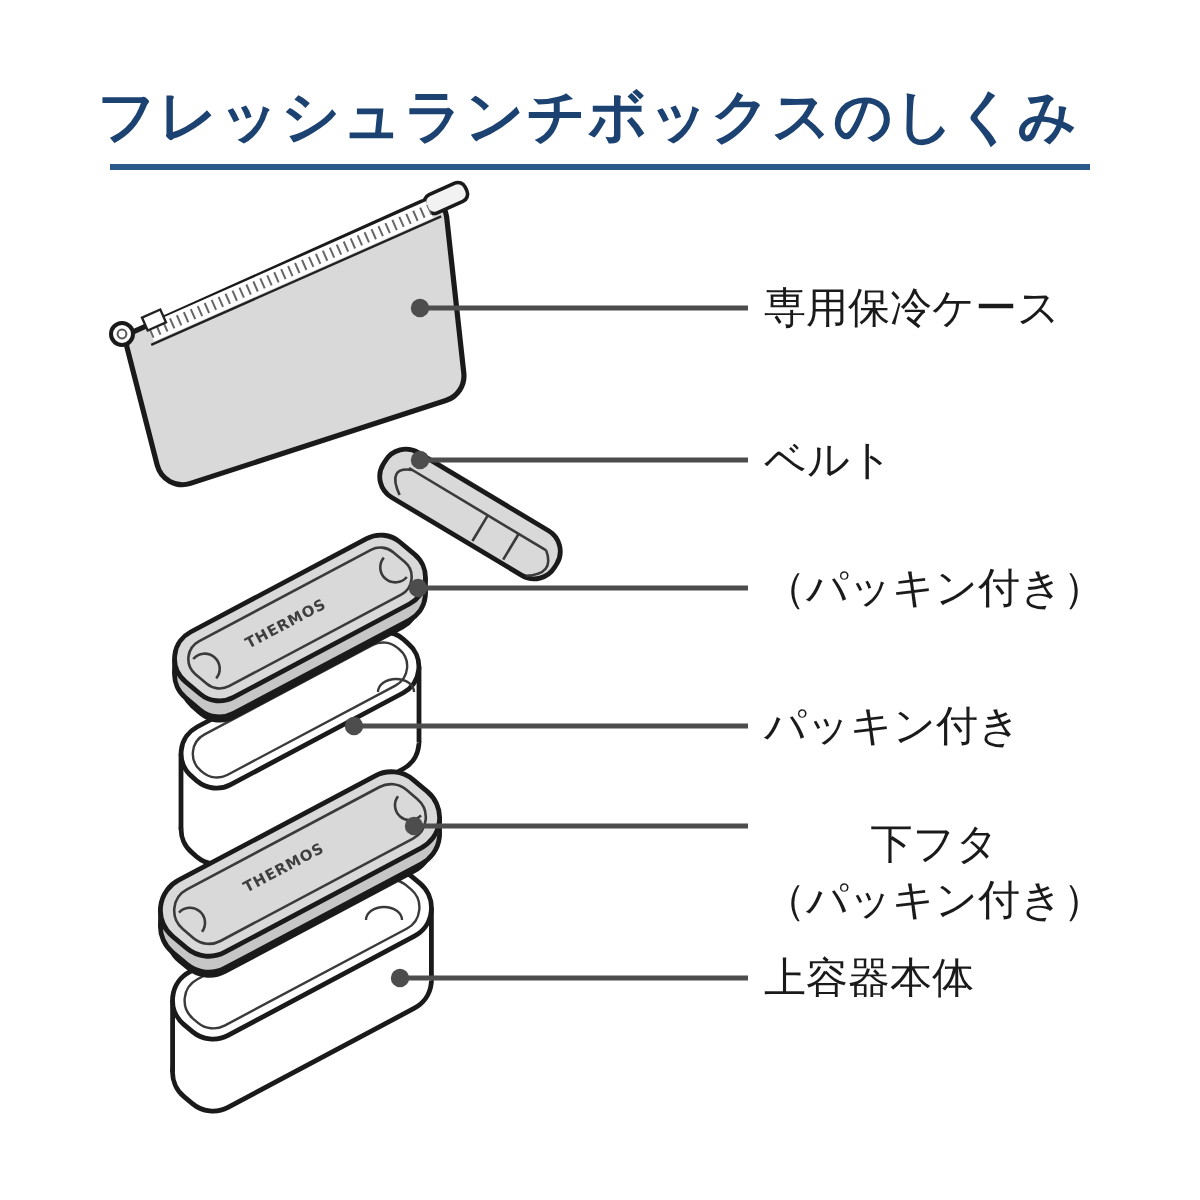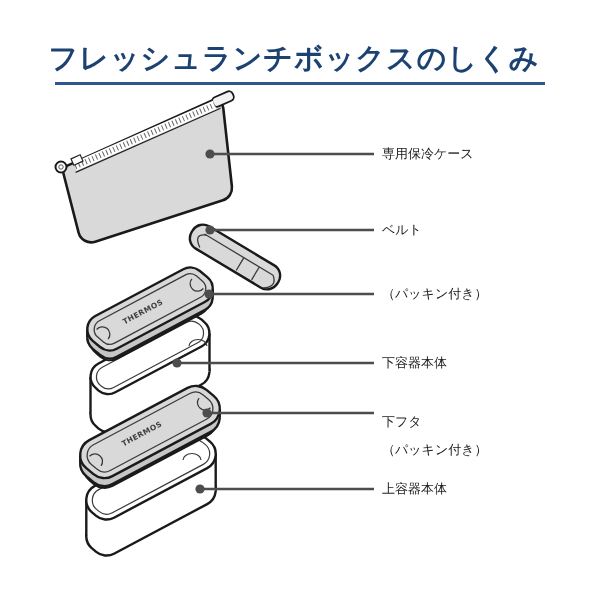--- a/index.html
+++ b/index.html
@@ -2,22 +2,22 @@
 <html><head>
 <meta charset="utf-8">
 <style>
   html,body{margin:0;padding:0;background:#ffffff;}
   .page{position:relative;width:588px;height:600px;background:#fff;overflow:hidden;
         font-family:"DejaVu Sans",sans-serif;}
   .title{position:absolute;left:0;right:0;top:41px;text-align:center;
          font-size:29px;font-weight:700;letter-spacing:1px;line-height:34px;}
   .title-underline{position:absolute;left:55px;top:82px;width:490px;height:3px;}
   #scene{position:absolute;left:0;top:0;width:600px;height:600px;}
-  #labels .callout-label{position:absolute;left:382px;font-size:13px;line-height:28px;
-         color:#1a1a1a;white-space:nowrap;}
+  #labels .callout-label{position:absolute;left:382px;font-size:21px;line-height:28px;
+         color:#1a1a1a;white-space:nowrap;text-align:center;}
   #labels .callout-label span{display:block;}
   svg text{font-family:"DejaVu Sans",sans-serif;}
 </style>
 </head>
 <body>
 
 <div class="page">
   <div class="title" style="color: rgb(28, 66, 114);">フレッシュランチボックスのしくみ</div>
   <div class="title-underline" style="background: rgb(42, 90, 140);"></div>
 
@@ -106,21 +106,21 @@
       <div class="callout-label" style="top: 140px;">
         <span>専用保冷ケース</span>
       </div>
       <div class="callout-label" style="top: 216px;">
         <span>ベルト</span>
       </div>
       <div class="callout-label" style="top: 280px;">
         <span>（パッキン付き）</span>
       </div>
       <div class="callout-label" style="top: 349px;">
-        <span>下容器本体</span>
+        <span>パッキン付き</span>
       </div>
       <div class="callout-label" style="top: 408px;">
         <span>下フタ</span>
         <span>（パッキン付き）</span>
       </div>
       <div class="callout-label" style="top: 475px;">
         <span>上容器本体</span>
       </div>
     </div>
 </div>

